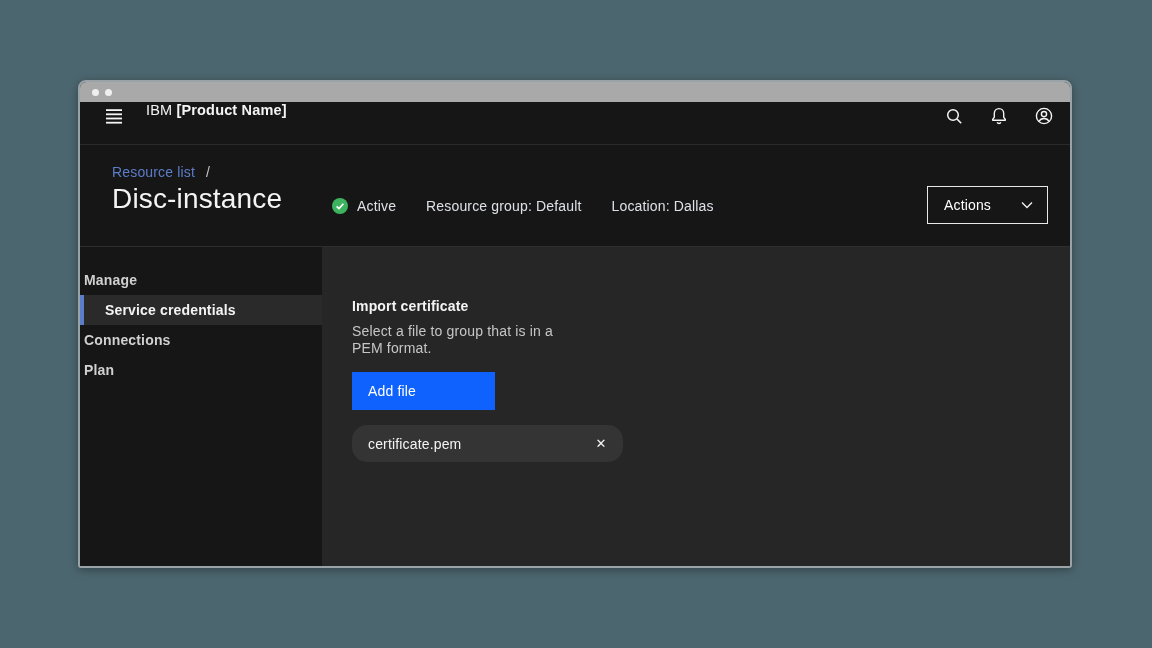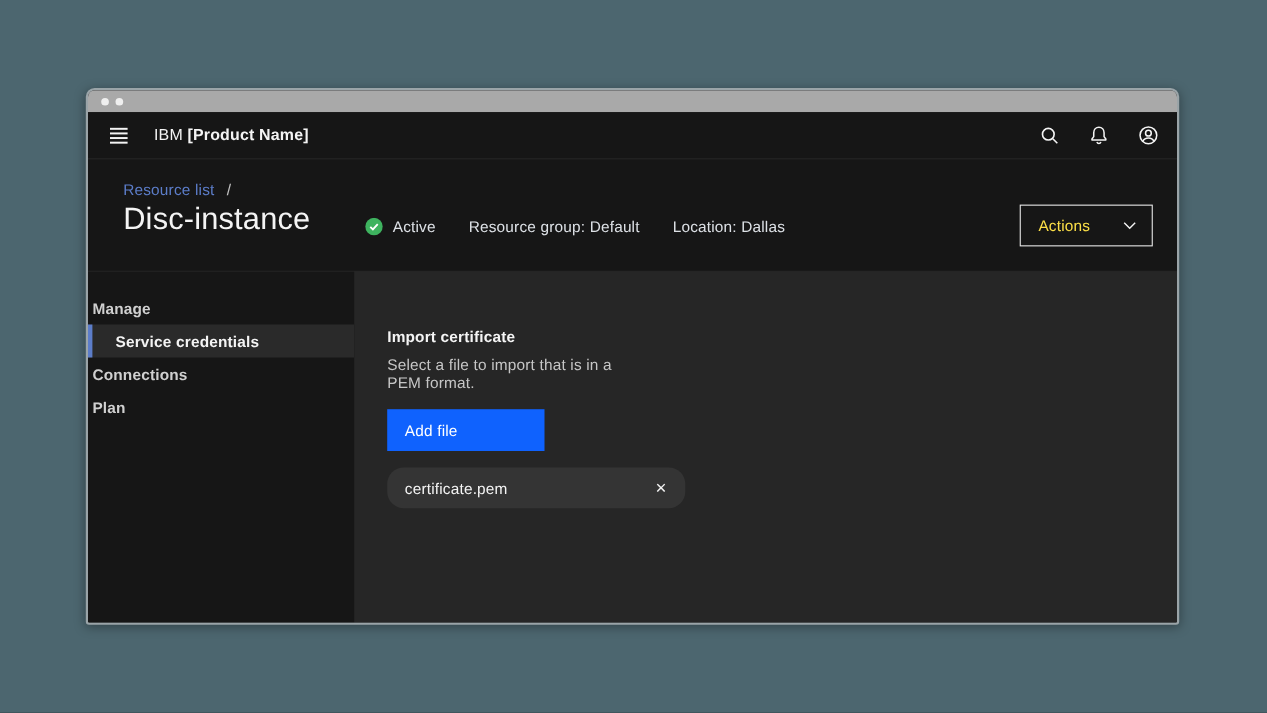--- a/index.html
+++ b/index.html
@@ -18,21 +18,21 @@
     display:flex; flex-direction:column; overflow:hidden;
   }
   .titlebar {
     height:20px; flex:0 0 20px; background:#a9a9a9;
     display:flex; align-items:center; padding-left:12px; gap:6px;
   }
   .titlebar .dot { width:7px; height:7px; border-radius:50%; background:#efefef; }
   .topnav {
     height:43px; flex:0 0 43px; background:#161616;
     border-bottom:1px solid #2a2a2a;
-    display:flex; align-items:center; padding:0 12px 0 14px;
+    display:flex; align-items:flex-start; padding:0 12px 0 20px;
   }
   .iconbtn {
     background:none; border:none; width:28px; height:28px;
     display:flex; align-items:center; justify-content:center; cursor:pointer; padding:0;
   }
   .brand { margin-left:18px; color:#f4f4f4; font-size:14.5px; text-decoration:none; }
   .brand b { font-weight:700; }
   .nav-right { margin-left:auto; display:flex; align-items:center; gap:17px; }
   .pagehead {
     height:101px; flex:0 0 101px; background:#161616; position:relative;
@@ -43,21 +43,21 @@
   .breadcrumb .sep { color:#c6c6c6; margin-left:7px; }
   h1.title { font-size:28px; line-height:36px; font-weight:400; color:#f4f4f4; }
   .statusrow {
     position:absolute; left:252px; top:50px; height:21px;
     display:flex; align-items:center; gap:30px;
     font-size:14px; color:#dde1e6;
   }
   .statusitem { display:flex; align-items:center; gap:9px; }
   .actions-btn {
     position:absolute; right:22px; top:41px; width:121px; height:38px;
-    background:transparent; border:1px solid #e8e8e8; color:#fde047;
+    background:transparent; border:1px solid #e8e8e8; color:#ffffff;
     font-size:14px; font-family:inherit; letter-spacing:0.16px; cursor:pointer;
     display:flex; align-items:center; justify-content:space-between;
     padding:0 14px 0 16px;
   }
   .bodyrow { flex:1; display:flex; border-top:1px solid #2e2e2e; min-height:0; }
   .sidenav { width:242px; flex:0 0 242px; background:#161616; padding-top:18px; }
   .navitem {
     display:flex; align-items:center; height:30px; 
     color:#d0d0d0; font-size:14px; font-weight:600; text-decoration:none; cursor:pointer;
     border-left:4px solid transparent;
@@ -159,21 +159,21 @@
   <div class="bodyrow">
     <aside class="sidenav">
       <a class="navitem">Manage</a>
       <a class="navitem selected">Service credentials</a>
       <a class="navitem">Connections</a>
       <a class="navitem">Plan</a>
     </aside>
 
     <main class="content">
       <h3 class="section">Import certificate</h3>
-      <p class="desc">Select a file to import that is in a PEM format.</p>
+      <p class="desc">Select a file to group that is in a PEM format.</p>
       <button class="addfile">Add file</button>
       <div class="filetile">
         <span>certificate.pem</span>
         <button class="removebtn">
             <span>✕</span>
           </button>
       </div>
     </main>
   </div>
 

